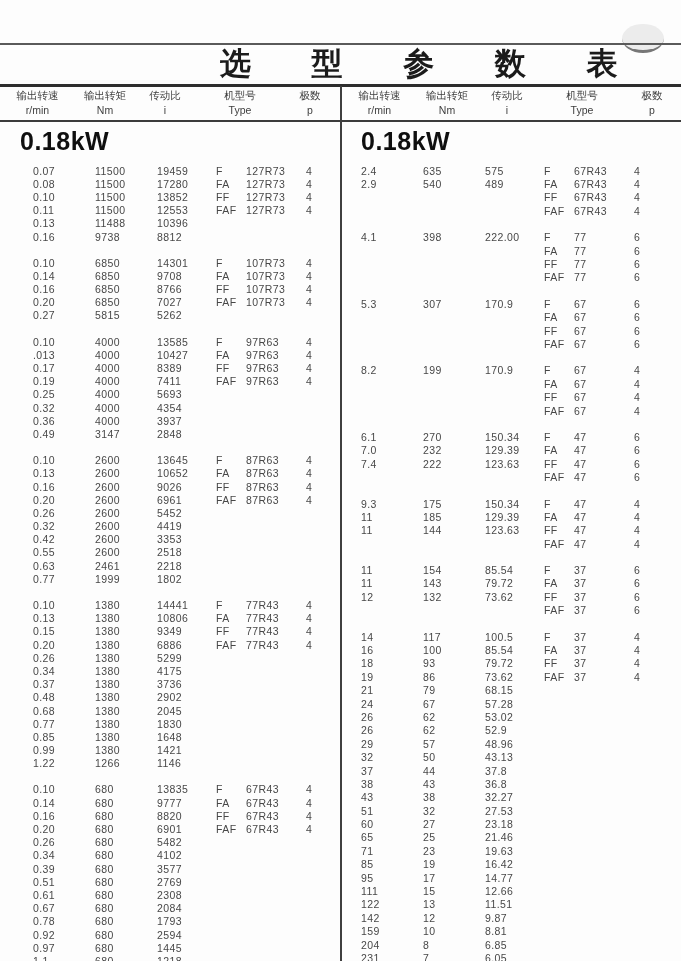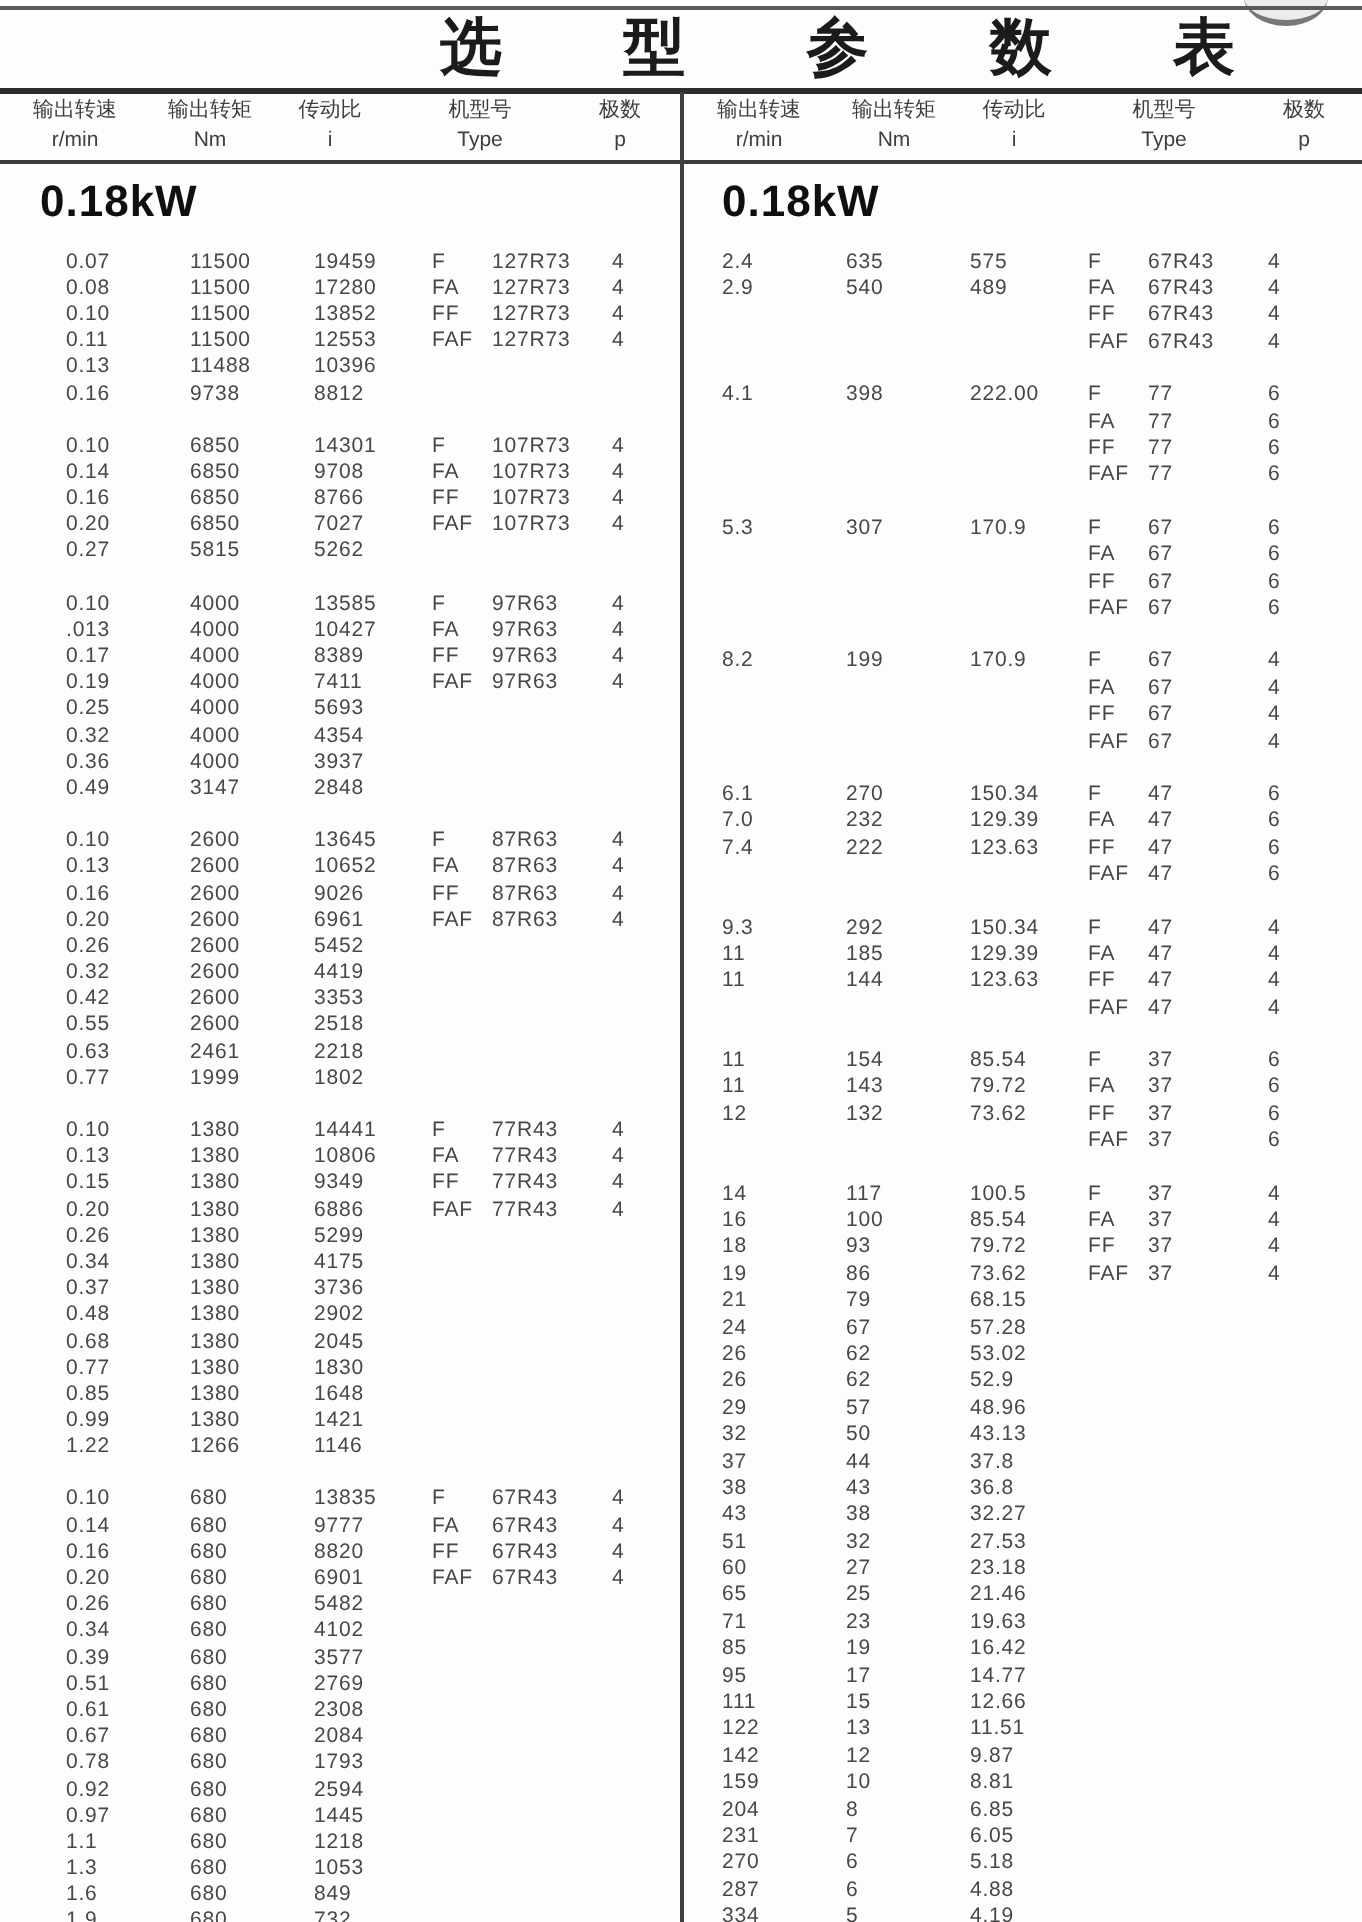--- a/index.html
+++ b/index.html
@@ -2,21 +2,21 @@
 <html><head>
 <meta charset="utf-8">
 <style>
   html,body{margin:0;padding:0;}
   body{
     width:681px;height:961px;position:relative;overflow:hidden;
     background:#fdfdfd;
     font-family:"Liberation Sans", sans-serif;
     color:#464646;
   }
-  .page{position:absolute;inset:0;background:#fdfdfd;}
+  .page{position:absolute;inset:0;background:#fdfdfd;margin-top:40px;}
 
   
   .corner-arc{
     position:absolute;top:-16px;left:622px;width:42px;height:26px;
     border-radius:50%;background:#ececec;border-bottom:3px solid #777;
   }
 
   
   .rule{position:absolute;left:0;width:681px;}
   .rule-top{top:3px;height:2px;background:#5a5a5a;}
@@ -37,21 +37,21 @@
   .hgroup{display:flex;width:340px;}
   .hgroup.right{width:341px;padding-left:2px;box-sizing:border-box;}
   .hcell{display:flex;flex-direction:column;align-items:center;font-size:10.5px;line-height:15px;color:#3e3e3e;text-align:right;}
   .w1{width:75px}.w2{width:60px}.w3{width:60px}.w4{width:90px}.w5{width:50px}
 
   
   .col{position:absolute;top:81px;}
   .col-left{left:0;width:340px;}
   .col-right{left:341px;width:340px;}
   .power{
-    font-size:22px;line-height:26px;font-weight:bold;color:#0f0f0f;
+    font-size:25px;line-height:26px;font-weight:bold;color:#0f0f0f;
     margin:7px 0 0 20px;letter-spacing:0.5px;
   }
   .blocks{margin-top:10px;}
   .block{margin-bottom:13px;}
   .row{
     display:flex;align-items:center;height:13.2px;
     padding-left:33px;font-size:10.5px;letter-spacing:0.4px;color:#474747;
     white-space:nowrap;
   }
   .col-right .row{padding-left:20px;height:13.4px;}
@@ -785,21 +785,21 @@
             <span class="cell c-torque"></span>
             <span class="cell c-ratio"></span>
             <span class="cell c-type-prefix">FAF</span>
             <span class="cell c-type-model">47</span>
             <span class="cell c-poles">6</span>
           </div>
         </div>
         <div class="block">
           <div class="row">
             <span class="cell c-speed">9.3</span>
-            <span class="cell c-torque">292</span>
+            <span class="cell c-torque">175</span>
             <span class="cell c-ratio">150.34</span>
             <span class="cell c-type-prefix">F</span>
             <span class="cell c-type-model">47</span>
             <span class="cell c-poles">4</span>
           </div>
           <div class="row">
             <span class="cell c-speed">11</span>
             <span class="cell c-torque">185</span>
             <span class="cell c-ratio">129.39</span>
             <span class="cell c-type-prefix">FA</span>

